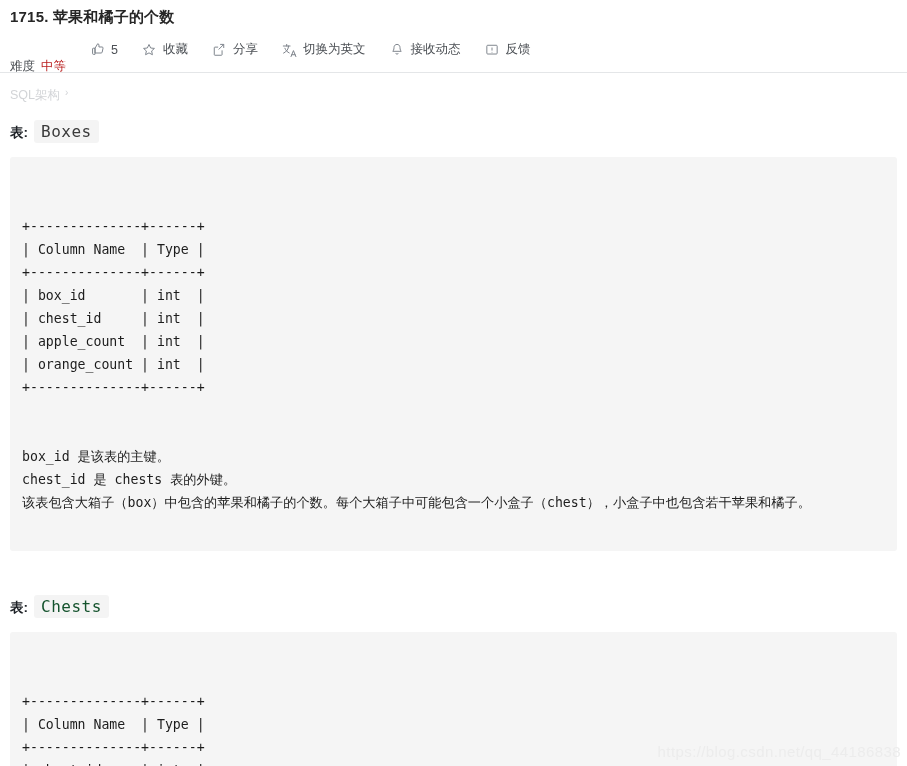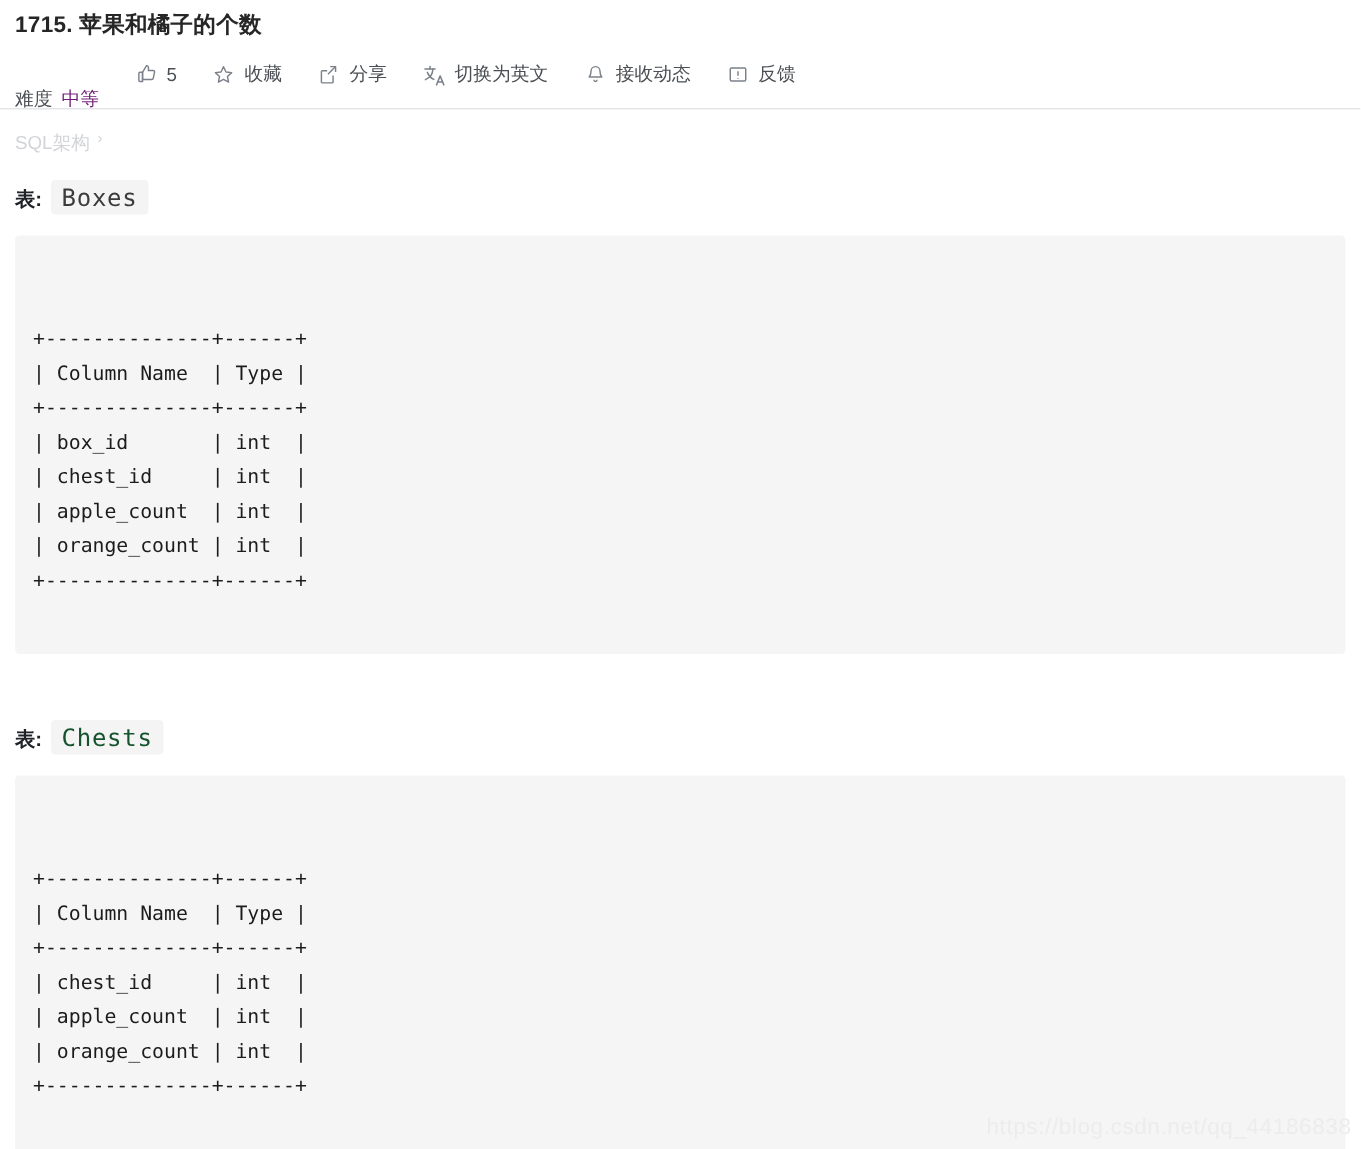--- a/index.html
+++ b/index.html
@@ -39,21 +39,21 @@
   }
   .meta-item {
     display: flex;
     align-items: flex-end;
     white-space: nowrap;
     cursor: pointer;
   }
   .meta-item + .meta-item { margin-left: 24px; }
   .meta-label { color: #4c5055; }
   .difficulty-value {
-    color: #701a75;
+    color: #b91c1c;
     margin-left: 6px;
     margin-top: 34px;
   }
   .meta-icon {
     display: inline-flex;
     align-items: center;
     justify-content: center;
     width: 15px;
     height: 15px;
     margin-right: 6px;
@@ -237,20 +237,23 @@
 
 <div class="code-block">
   <div class="pre">+--------------+------+
 | Column Name  | Type |
 +--------------+------+
 | box_id       | int  |
 | chest_id     | int  |
 | apple_count  | int  |
 | orange_count | int  |
 +--------------+------+</div>
+  <div class="desc">box_id 是该表的主键。
+chest_id 是 chests 表的外键。
+该表包含大箱子（box）中包含的苹果和橘子的个数。每个大箱子中可能包含一个小盒子（chest），小盒子中也包含若干苹果和橘子。</div>
 </div>
 
 <div class="spacer-gap"></div>
 
 <div class="table-label">
   <span class="lbl">表:</span>
   <span class="code-chip muted">Chests</span>
 </div>
 
 <div class="code-block">

